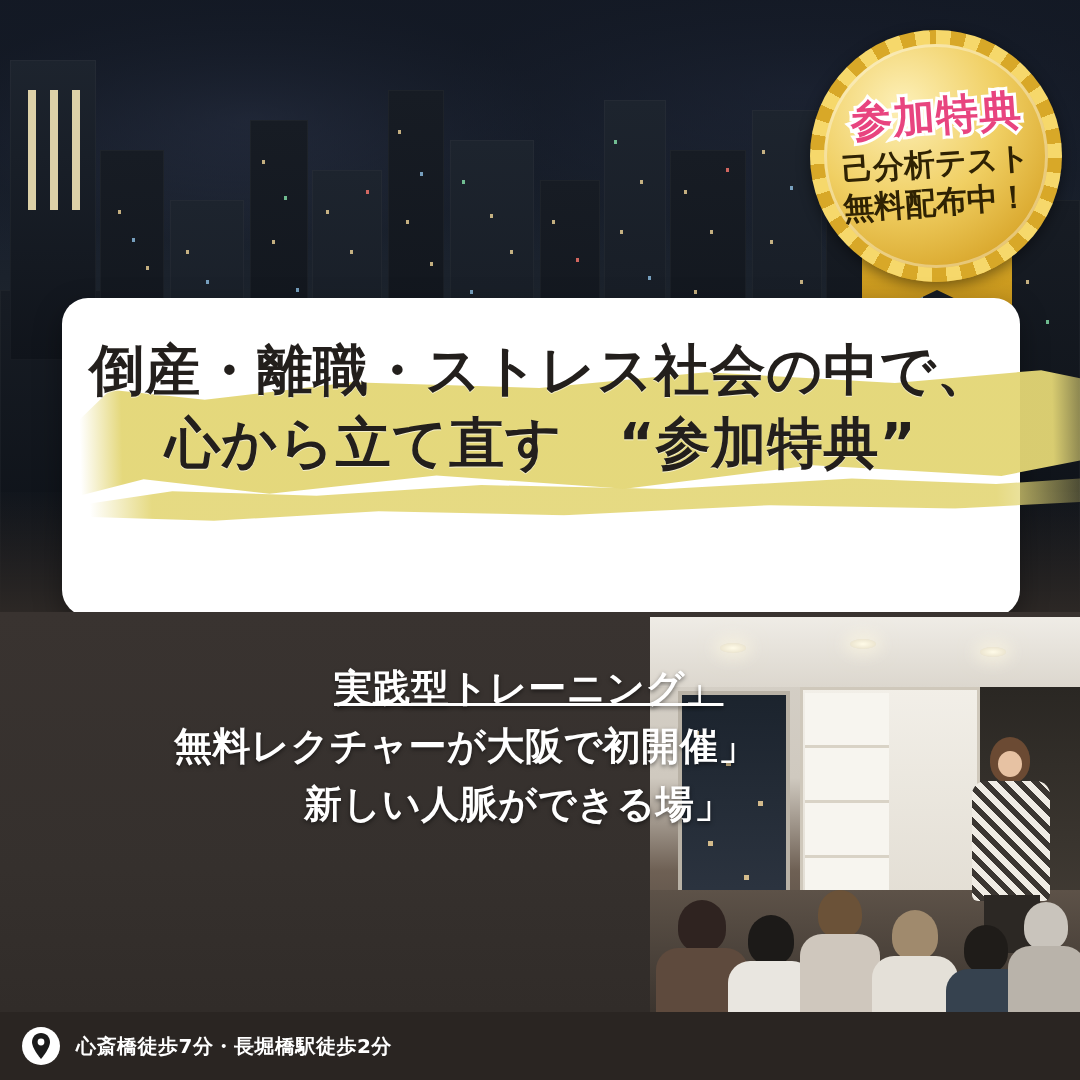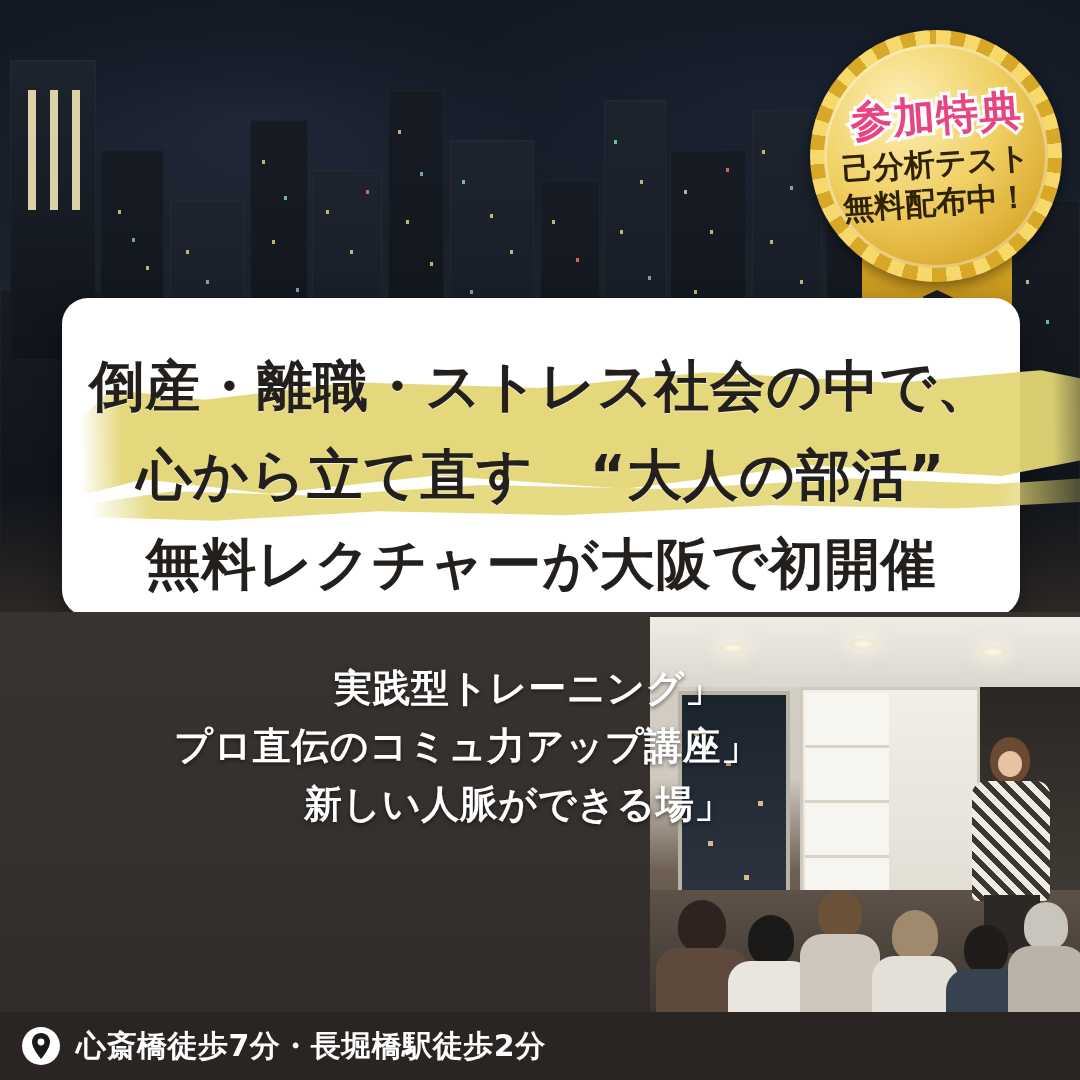--- a/index.html
+++ b/index.html
@@ -119,21 +119,21 @@
     position: absolute; left: 0; top: 36px; width: 958px;
     z-index: 3; text-align: center;
     color: #231f1c;
     font-family: "DejaVu Sans", "Liberation Sans", sans-serif;
     font-weight: 700;
     font-size: 55px;
     line-height: 1.33;
     letter-spacing: 1px;
     text-shadow: 0 1px 0 rgba(255,255,255,0.6);
   }
-  .headline div { white-space: nowrap; margin-top: 16px; }
+  .headline div { white-space: nowrap; }
 
   
   .lower {
     position: absolute; left: 0; top: 612px; width: 1080px; height: 468px;
     background: linear-gradient(180deg,#393330 0%, #35302d 55%, #2f2a27 100%);
   }
 
   
   .room {
     position: absolute; right: 0; top: 617px; width: 430px; height: 423px;
@@ -203,38 +203,38 @@
     position: absolute; left: 34px; top: 660px; width: 640px;
     color: #ffffff;
     font-family: "DejaVu Sans", "Liberation Sans", sans-serif;
     font-weight: 700;
     font-size: 38px;
     line-height: 1.52;
     letter-spacing: 0.5px;
     text-shadow: 0 2px 4px rgba(0,0,0,0.5);
   }
   .q-line { white-space: nowrap; }
-  .q-indent-1 { padding-left: 300px; }
+  .q-indent-1 { padding-left: 300px; text-decoration: underline; }
   .q-indent-2 { padding-left: 140px; }
   .q-indent-3 { padding-left: 270px; font-family: Liberation Serif, serif; }
 
   
   .footer {
     position: absolute; left: 0; bottom: 0; width: 1080px; height: 68px;
     background: #2a2522;
     display: flex; align-items: center; padding-left: 22px;
   }
   .pin {
     width: 38px; height: 38px; border-radius: 50%;
     background: #ffffff; display: flex; align-items: center; justify-content: center;
     flex: 0 0 auto; margin-right: 16px;
   }
   .pin svg { display:block; }
   .footer-text {
-    color: #ffffff; font-size: 30px; font-weight: 700;
+    color: #ffffff; font-size: 20px; font-weight: 700;
     font-family: "DejaVu Sans", "Liberation Sans", sans-serif;
     letter-spacing: 0.5px;
   }
 </style>
 </head>
 <body>
 
 <div id="poster">
 
   <div class="city">
@@ -326,22 +326,21 @@
       <div class="badge-l1">己分析テスト</div>
       <div class="badge-l2">無料配布中！</div>
     </div>
   </div>
 
   <div class="headline-card">
     <div class="brush"></div>
     <div class="brush2"></div>
     <div class="headline">
       <div>倒産・離職・ストレス社会の中で、</div>
-      <div>心から立て直す　“大人の部活”</div>
-      <div>無料レクチャーが大阪で初開催</div>
+      <div>心から立て直す　“参加特典”</div>
     </div>
   </div>
 
   <div class="lower"></div>
 
   <div class="room">
     <div class="ceiling"></div>
     <div class="downlight" style="left:70px; top:26px;"></div>
     <div class="downlight" style="left:200px;top:22px;"></div>
     <div class="downlight" style="left:330px;top:30px;"></div>
@@ -387,21 +386,21 @@
       </div>
       <div class="person" style="left:358px;width:78px; height:148px;">
         <div class="h" style="left:16px; top:0;   width:44px; height:48px; background:#c9c4bc;"></div>
         <div class="b" style="left:0;    top:44px;width:78px; height:112px; background:#b9b3aa;"></div>
       </div>
     </div>
   </div>
 
   <div class="quotes">
     <div class="q-line q-indent-1">実践型トレーニング」</div>
-    <div class="q-line q-indent-2">プロ直伝のコミュ力アップ講座」</div>
+    <div class="q-line q-indent-2">無料レクチャーが大阪で初開催」</div>
     <div class="q-line q-indent-3">新しい人脈ができる場」</div>
   </div>
 
   <div class="footer">
     <div class="pin">
       <svg width="20" height="26" viewBox="0 0 20 26" aria-hidden="true">
         <path d="M10 0C4.9 0 1 3.9 1 9c0 6.6 9 17 9 17s9-10.4 9-17c0-5.1-3.9-9-9-9z" fill="#1a1a1a"></path>
         <circle cx="10" cy="9" r="3.4" fill="#ffffff"></circle>
       </svg>
     </div>

